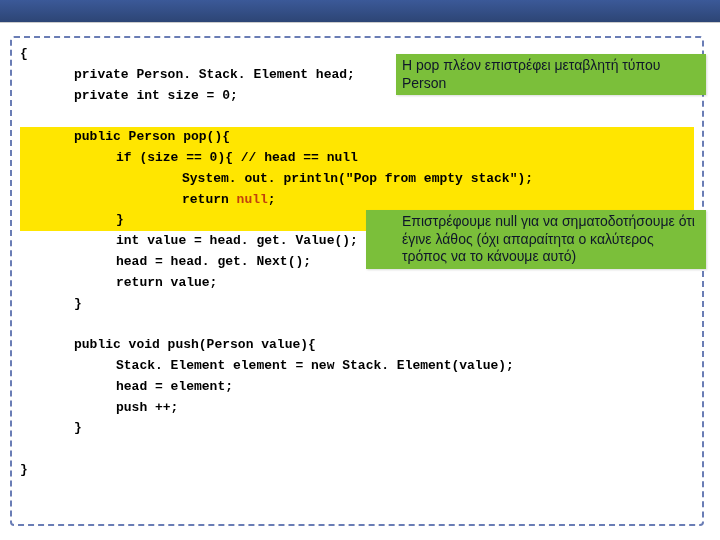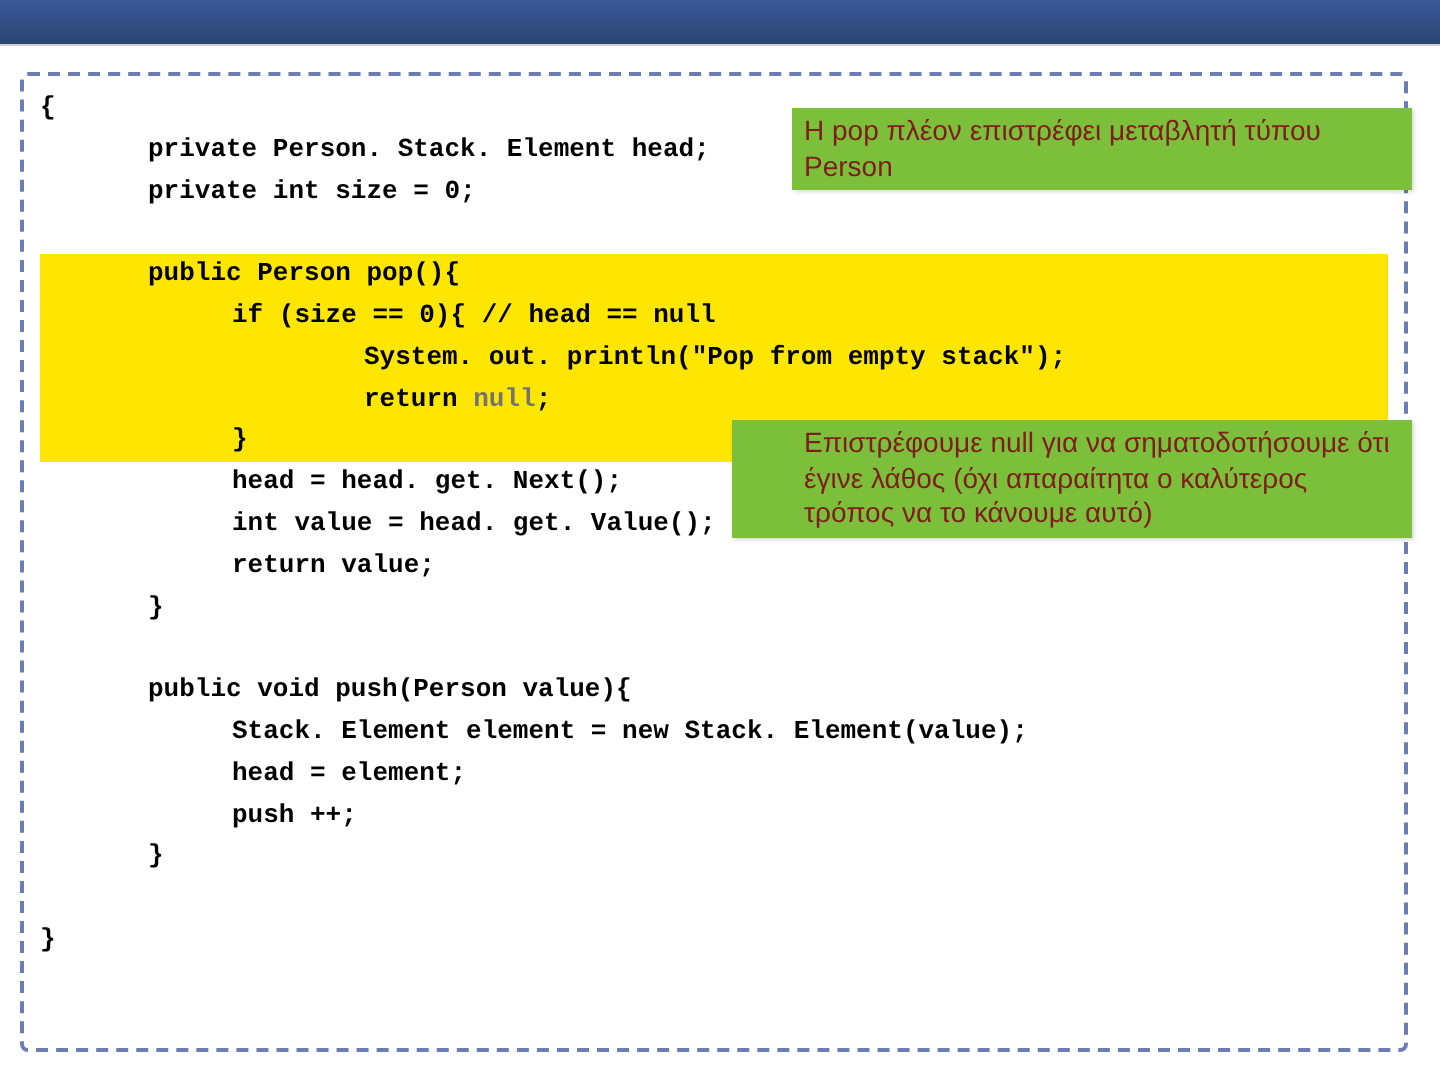--- a/index.html
+++ b/index.html
@@ -24,25 +24,25 @@
     top: 36px;
     left: 10px;
     width: 694px;
     height: 490px;
     border: 2px dashed #6a7db5;
     border-radius: 4px;
     padding: 6px 8px;
     box-sizing: border-box;
   }
   .line { white-space: pre; position: relative; }
-  .kw-red { color: #737373; }
+  .kw-red { color: #c2410c; }
   .callout {
     position: absolute;
     background: #7bbf3a;
-    color: #7f1d1d;
+    color: #0f172a;
     font-family: Arial, sans-serif;
     font-weight: normal;
     font-size: 14px;
     padding: 3px 6px;
     box-shadow: 1px 1px 2px rgba(0,0,0,0.15);
   }
   .callout1 { top: 54px; right: 14px; width: 298px; line-height: 1.25; }
   .callout2 { top: 210px; right: 14px; width: 298px; line-height: 1.25; padding-left: 36px; }
   .hl-full { background: #ffe600; }
   .ind1 { padding-left: 54px; }
@@ -59,22 +59,22 @@
   <div class="line">{</div>
   <div class="line ind1">private Person. Stack. Element head;</div>
   <div class="line ind1">private int size = 0;</div>
   <div class="line">&nbsp;</div>
 
   <div class="line hl-full ind1">public Person pop(){</div>
   <div class="line hl-full ind2">if (size == 0){ // head == null</div>
   <div class="line hl-full ind3">System. out. println("Pop from empty stack");</div>
   <div class="line hl-full ind3"><span>return </span><span class="kw-red">null</span><span>;</span></div>
   <div class="line hl-full ind2">}</div>
+  <div class="line ind2">int value = head. get. Value();</div>
   <div class="line ind2">head = head. get. Next();</div>
-  <div class="line ind2">int value = head. get. Value();</div>
   <div class="line ind2">return value;</div>
   <div class="line ind1">}</div>
   <div class="line">&nbsp;</div>
 
   <div class="line ind1">public void push(Person value){</div>
   <div class="line ind2">Stack. Element element = new Stack. Element(value);</div>
   <div class="line ind2">head = element;</div>
   <div class="line ind2">push ++;</div>
   <div class="line ind1">}</div>
   <div class="line">&nbsp;</div>

